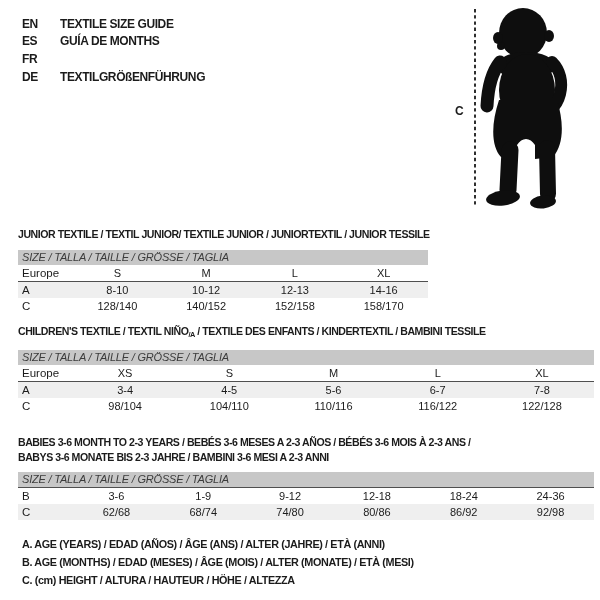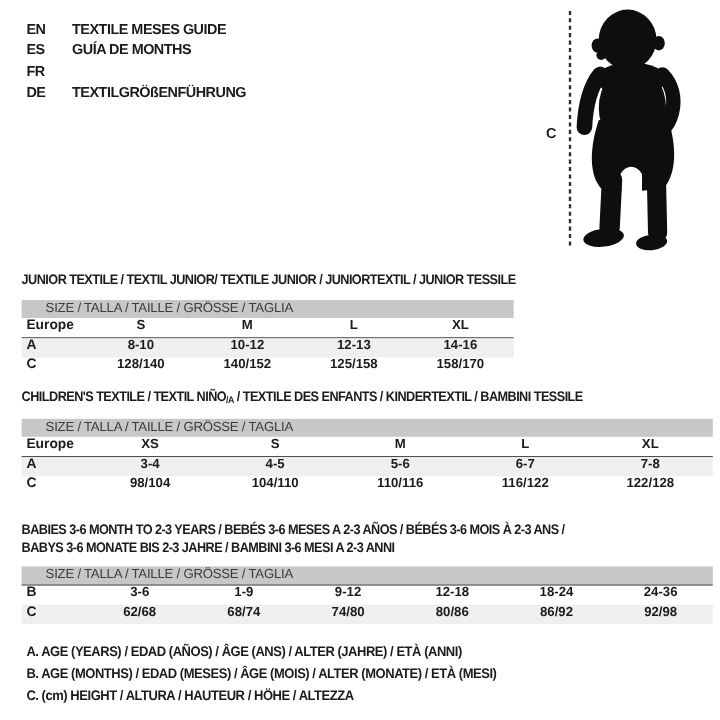--- a/index.html
+++ b/index.html
@@ -16,43 +16,43 @@
   
   .height-line{position:absolute;left:473px;top:9px;width:4px;height:198px;}
   .measure-label{position:absolute;left:455px;top:104px;font-size:12px;font-weight:bold;}
   .baby-svg{position:absolute;left:480px;top:6px;width:92px;height:204px;}
 
   
   .tbl{position:absolute;left:18px;}
   .tbl-title{font-size:11.5px;font-weight:bold;letter-spacing:-0.5px;line-height:15px;
              white-space:nowrap;transform:scaleX(0.92);transform-origin:0 50%;}
   .size-bar{margin-top:8px;height:15px;line-height:15px;background:#c7c7c7;
-            padding-left:20px;font-size:11px;letter-spacing:-0.2px;color:#3b3b3b;}
-  .trow{display:flex;height:16px;align-items:flex-start;font-size:11px;font-weight:bold;}
+            padding-left:4px;font-size:11px;letter-spacing:-0.2px;color:#3b3b3b;font-style:italic;}
+  .trow{display:flex;height:16px;align-items:center;font-size:11px;}
   .tlabel{width:51px;padding-left:4px;font-size:11.5px;}
   .tcell{flex:1;text-align:center;}
   .row-dark-bottom{border-bottom:1px solid #4f4f4f;}
   .row-dark-top{border-top:1px solid #4f4f4f;}
   .row-shaded{background:#efefef;}
   .subscript{font-size:8px;vertical-align:-2px;font-weight:bold;}
 
   
   .footnotes{position:absolute;left:22px;top:536px;}
   .footnote{font-size:11.5px;font-weight:bold;line-height:17.8px;letter-spacing:-0.4px;
             white-space:nowrap;transform:scaleX(0.94);transform-origin:0 50%;}
 </style>
 </head>
 <body>
 
 <div class="canvas">
 
   <div class="lang-block">
     <div class="lang-row">
       <span class="lang-code">EN</span>
-      <span class="lang-name">TEXTILE MESES GUIDE</span>
+      <span class="lang-name">TEXTILE SIZE GUIDE</span>
     </div>
     <div class="lang-row">
       <span class="lang-code">ES</span>
       <span class="lang-name">GUÍA DE MONTHS</span>
     </div>
     <div class="lang-row">
       <span class="lang-code">FR</span>
     </div>
     <div class="lang-row">
       <span class="lang-code">DE</span>
@@ -96,21 +96,21 @@
       <div class="tlabel">A</div>
       <div class="tcell">8-10</div>
       <div class="tcell">10-12</div>
       <div class="tcell">12-13</div>
       <div class="tcell">14-16</div>
     </div>
     <div class="trow">
       <div class="tlabel">C</div>
       <div class="tcell">128/140</div>
       <div class="tcell">140/152</div>
-      <div class="tcell">125/158</div>
+      <div class="tcell">152/158</div>
       <div class="tcell">158/170</div>
     </div>
   </div>
 
   <div class="tbl" style="top:324px;width:576px;">
     <div class="tbl-title"><span>CHILDREN'S TEXTILE / TEXTIL NIÑO</span><span class="subscript">/A</span><span> / TEXTILE DES ENFANTS / KINDERTEXTIL / BAMBINI TESSILE</span></div>
     <div class="size-bar">SIZE / TALLA / TAILLE / GRÖSSE / TAGLIA</div>
     <div class="trow row-dark-bottom">
       <div class="tlabel">Europe</div>
       <div class="tcell">XS</div>

